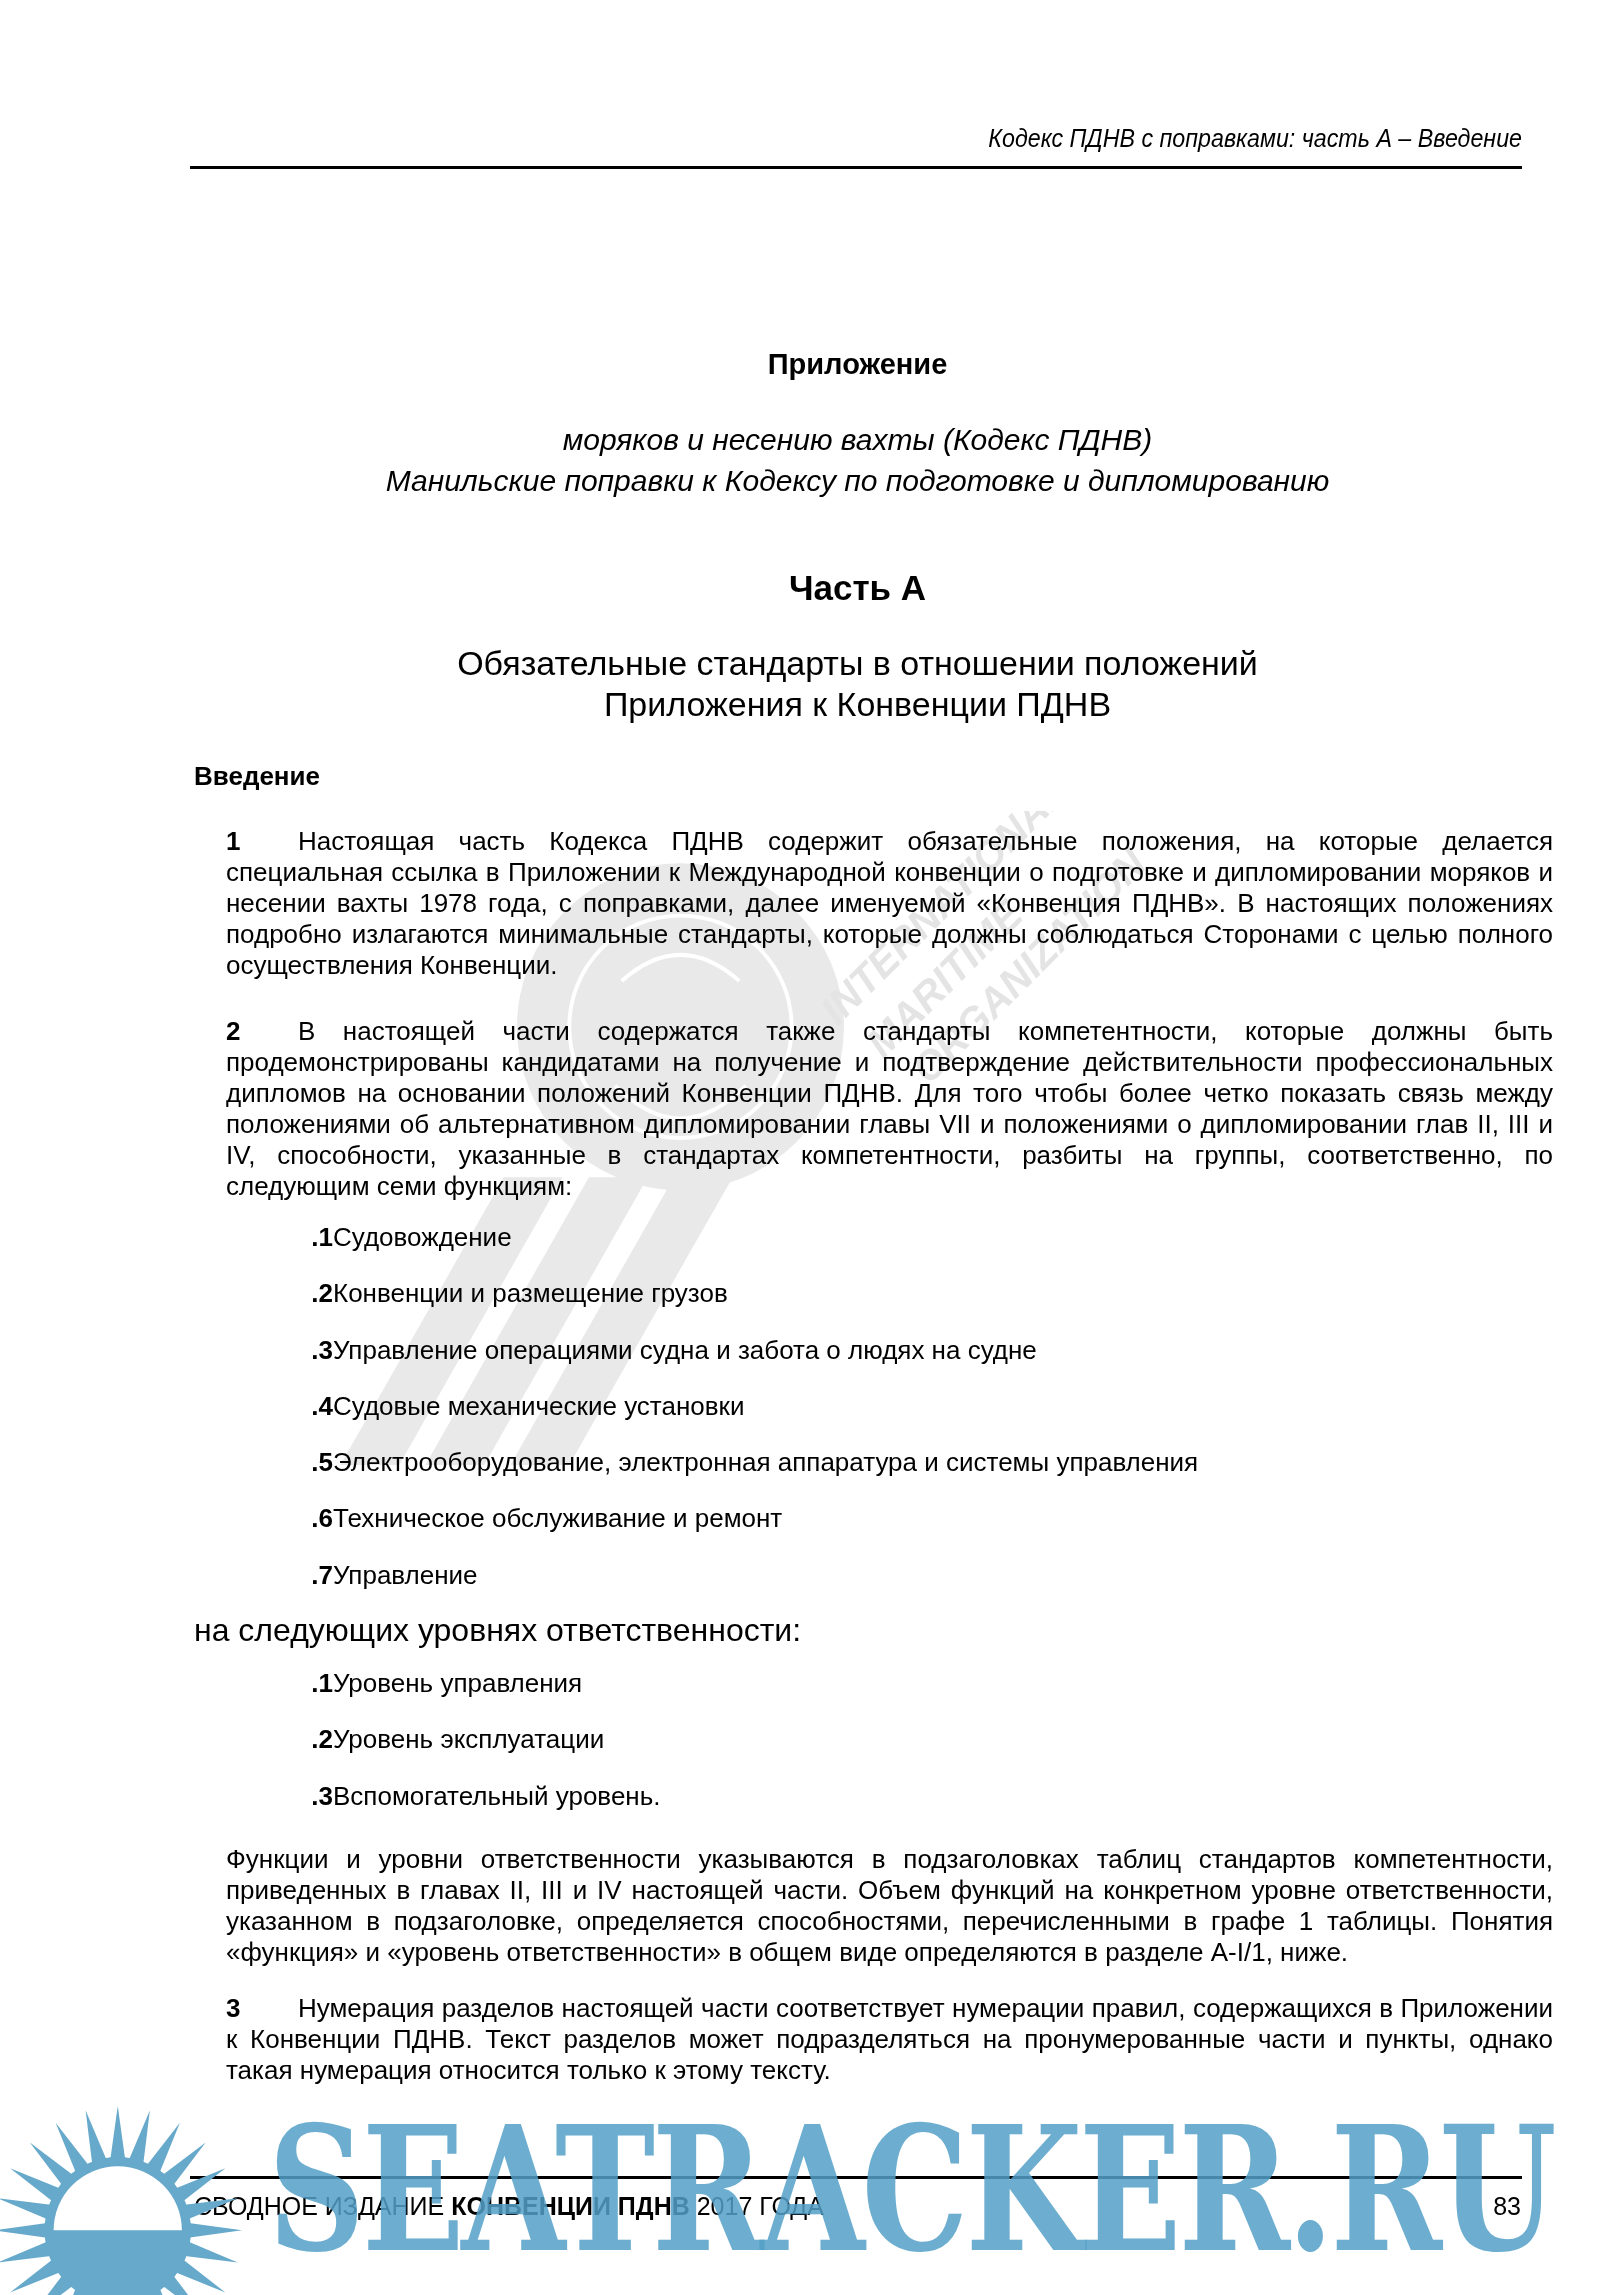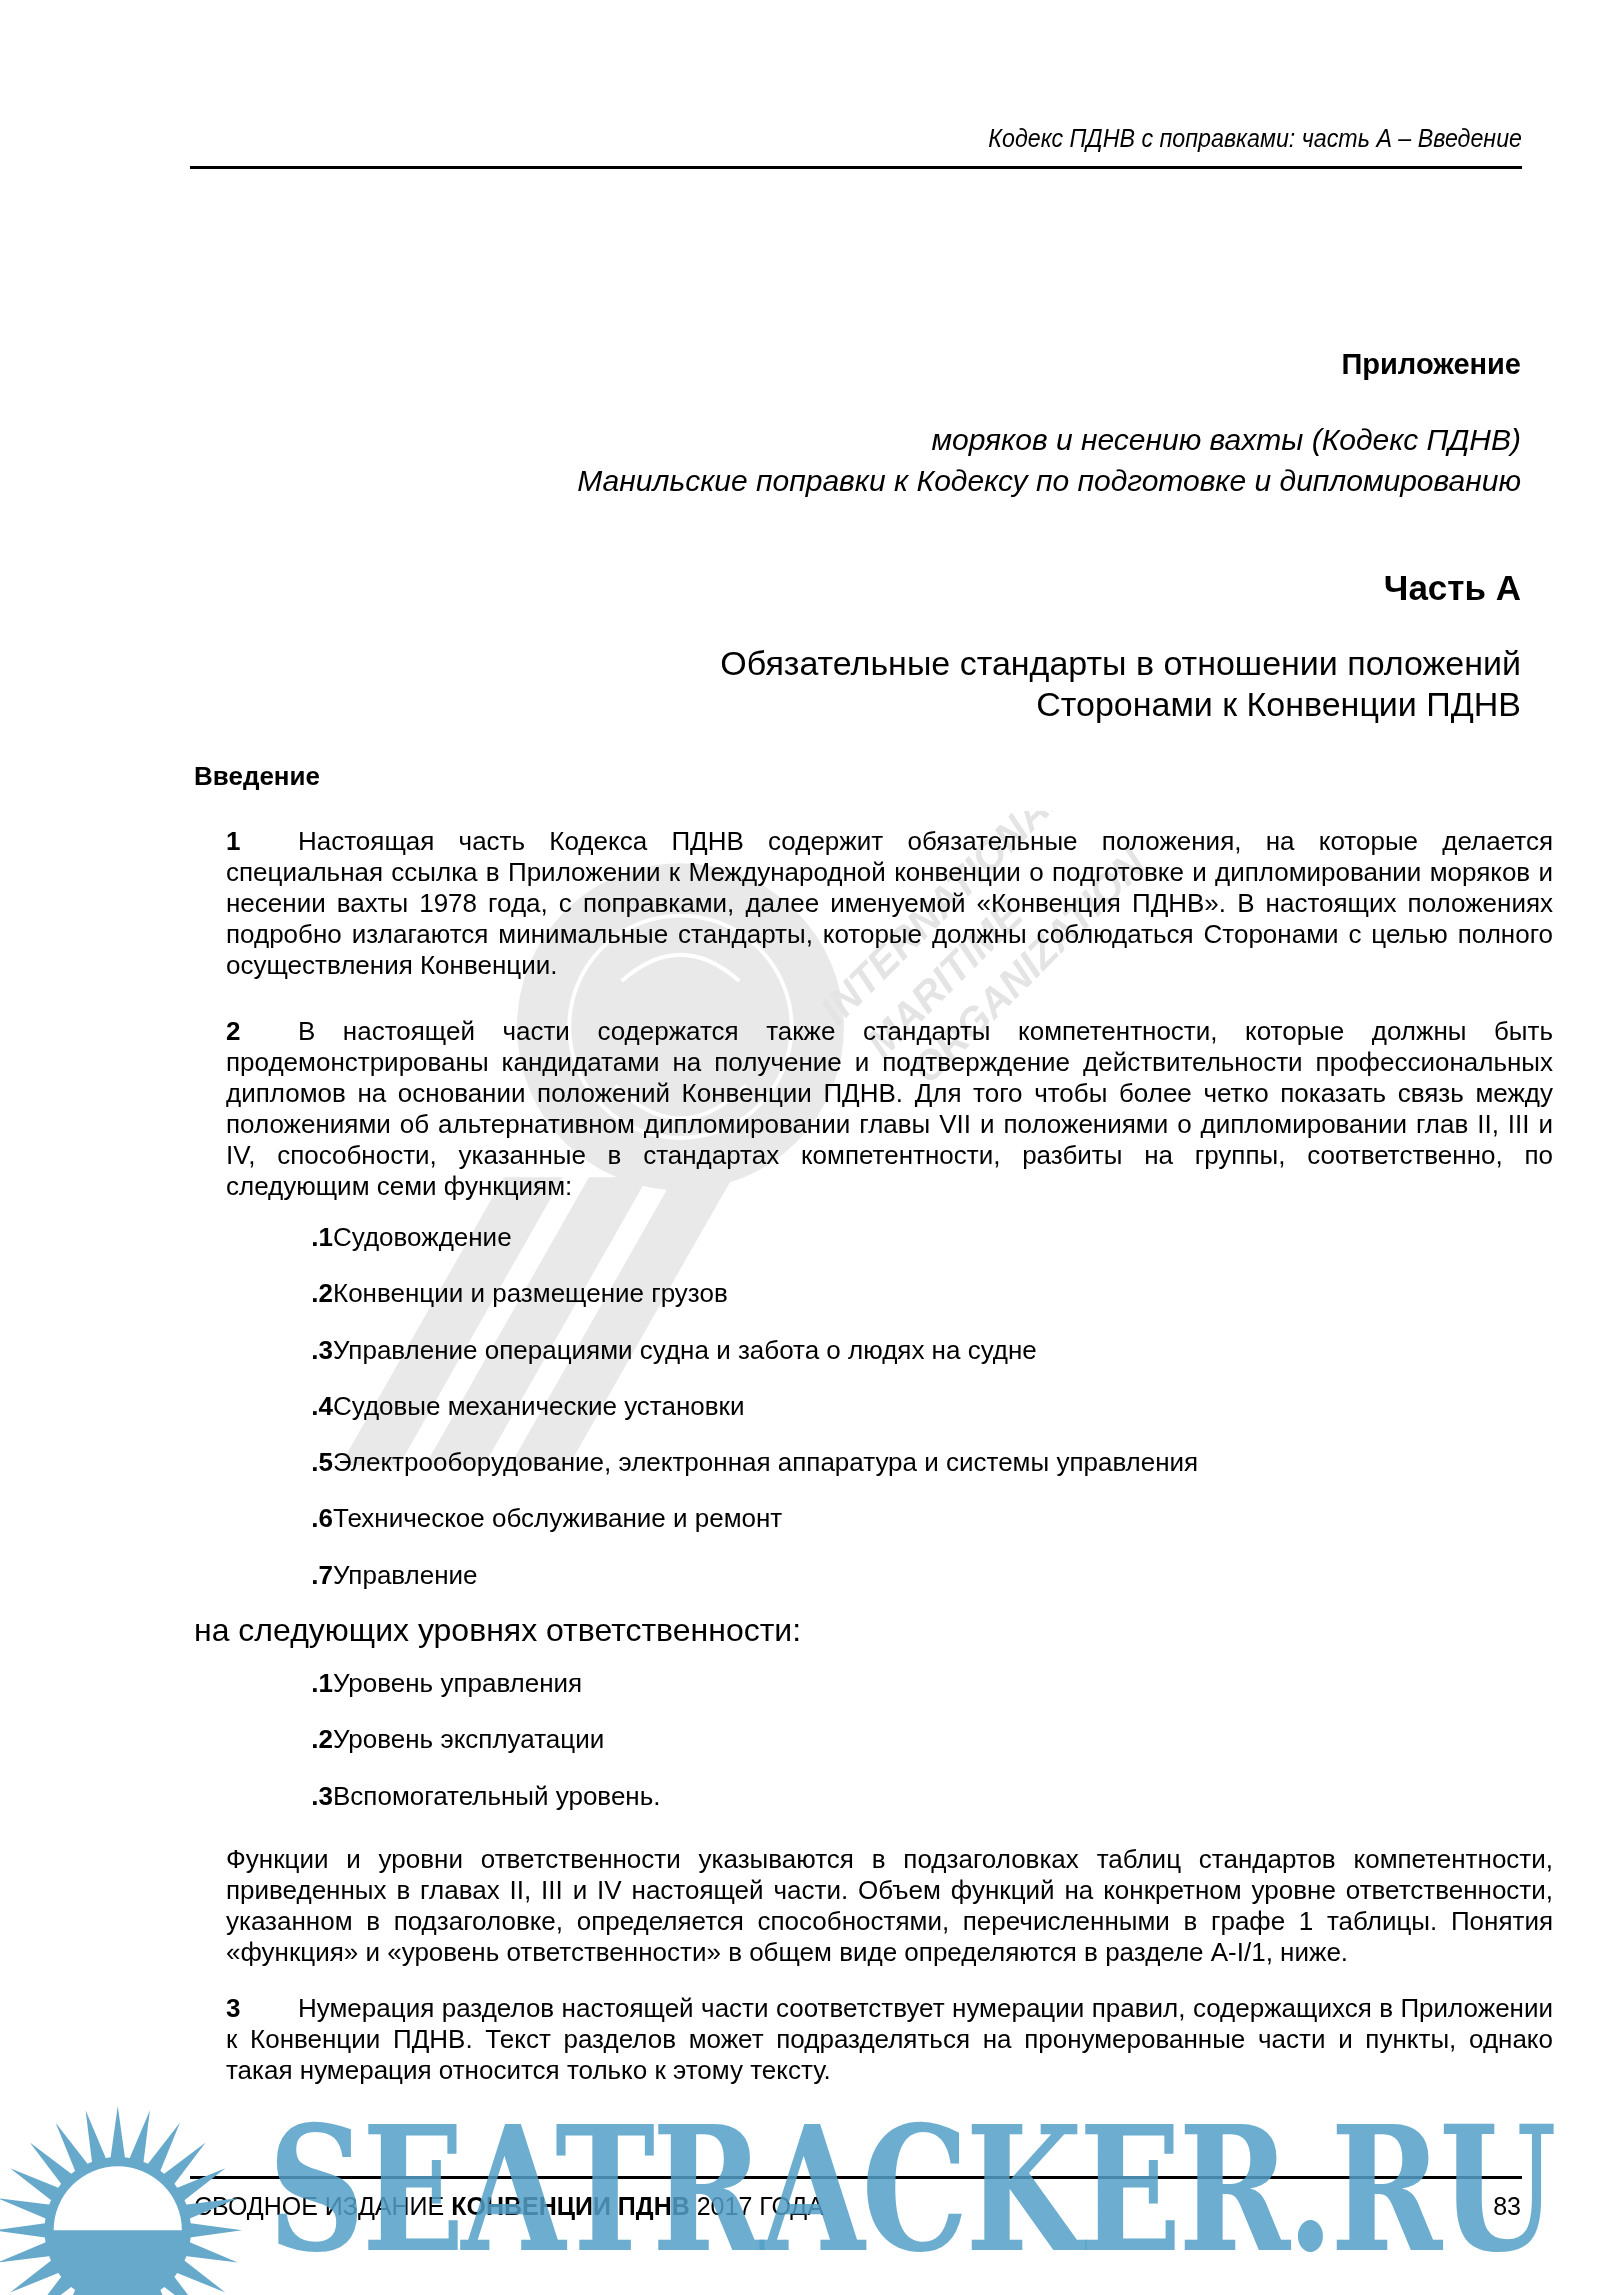--- a/index.html
+++ b/index.html
@@ -9,21 +9,21 @@
 
     
     .imo-wm { position: absolute; left: 340px; top: 811px; width: 1021px; height: 654px; pointer-events: none; z-index: 0; }
 
     
     .running-head { position: absolute; left: 190px; width: 1332px; top: 124px; text-align: right;
       font-style: italic; font-size: 25px; transform: scaleX(0.93); transform-origin: right; }
     .head-rule { position: absolute; left: 190px; width: 1332px; top: 166px; height: 2.6px; background: #000; }
 
     .content { position: absolute; left: 194px; width: 1327px; top: 0; z-index: 1; }
-    .center { text-align: right; }
+    .center { text-align: center; }
     .t-annex { position: absolute; top: 348px; left: 0; width: 100%; font-weight: bold; font-size: 29px; }
     .t-sub { position: absolute; top: 419px; left: 0; width: 100%; font-style: italic; font-size: 30px; line-height: 41px; }
     .t-part { position: absolute; top: 568px; left: 0; width: 100%; font-weight: bold; font-size: 35px; }
     .t-heading { position: absolute; top: 643px; left: 0; width: 100%; font-size: 34px; line-height: 41px; }
     .t-intro { position: absolute; top: 761px; left: 0; font-weight: bold; font-size: 26px; }
 
     .para { position: absolute; left: 0; width: 1327px; font-size: 26px; line-height: 31px; text-align: justify; margin-left: 32px; }
     .pnum { font-weight: bold; display: inline-block; width: 72px; }
     .p1 { top: 826px; }
     .p2 { top: 1016px; }
@@ -79,21 +79,21 @@
 
   <div class="content">
     <div class="t-annex center">Приложение</div>
     <div class="t-sub center">
       <div>моряков и несению вахты (Кодекс ПДНВ)</div>
       <div>Манильские поправки к Кодексу по подготовке и дипломированию</div>
     </div>
     <div class="t-part center">Часть А</div>
     <div class="t-heading center">
       <div>Обязательные стандарты в отношении положений</div>
-      <div>Сторонами к Конвенции ПДНВ</div>
+      <div>Приложения к Конвенции ПДНВ</div>
     </div>
     <div class="t-intro">Введение</div>
 
     <div class="para p1">
       <span class="pnum">1</span><span>Настоящая часть Кодекса ПДНВ содержит обязательные положения, на которые делается специальная ссылка в Приложении к Международной конвенции о подготовке и дипломировании моряков и несении вахты 1978 года, с поправками, далее именуемой «Конвенция ПДНВ». В настоящих положениях подробно излагаются минимальные стандарты, которые должны соблюдаться Сторонами с целью полного осуществления Конвенции.</span>
     </div>
 
     <div class="para p2">
       <span class="pnum">2</span><span>В настоящей части содержатся также стандарты компетентности, которые должны быть продемонстрированы кандидатами на получение и подтверждение действительности профессиональных дипломов на основании положений Конвенции ПДНВ. Для того чтобы более четко показать связь между положениями об альтернативном дипломировании главы VII и положениями о дипломировании глав II, III и IV, способности, указанные в стандартах компетентности, разбиты на группы, соответственно, по следующим семи функциям:</span>
     </div>

